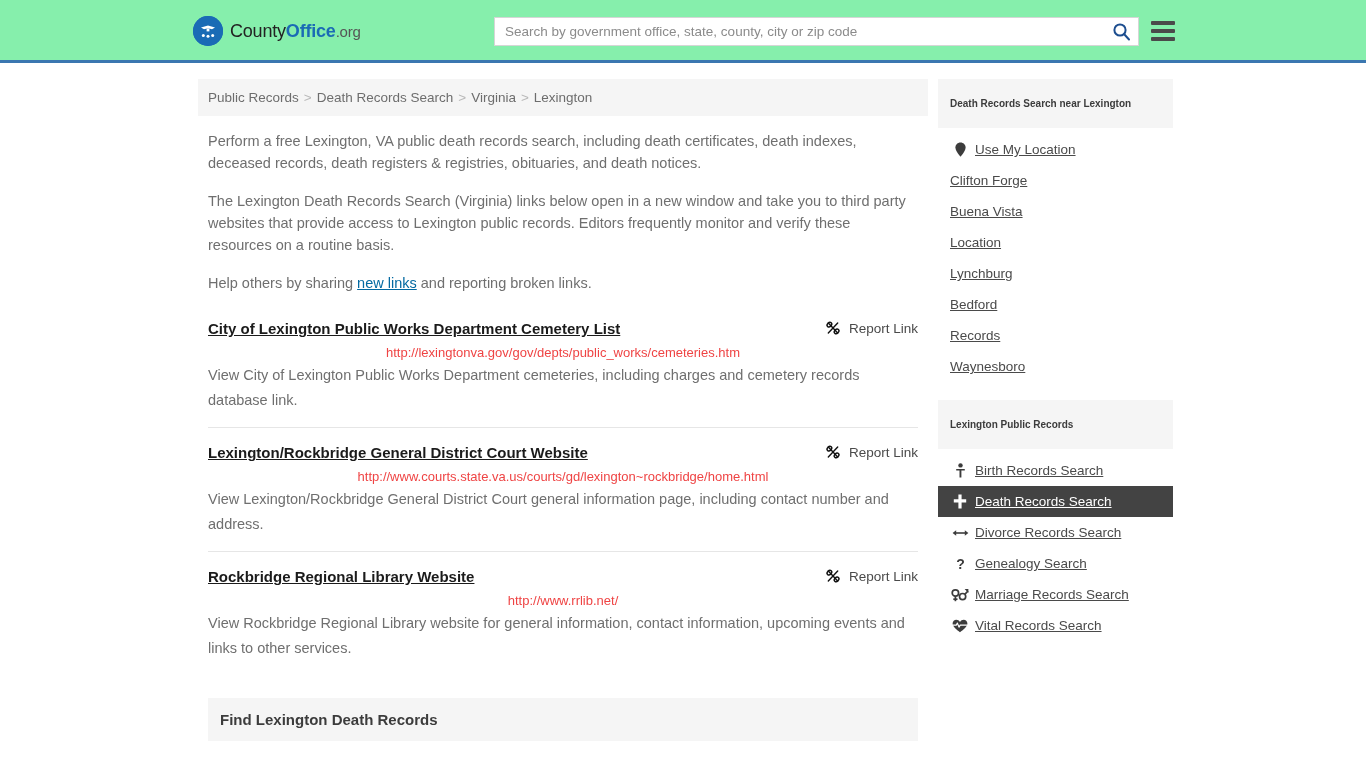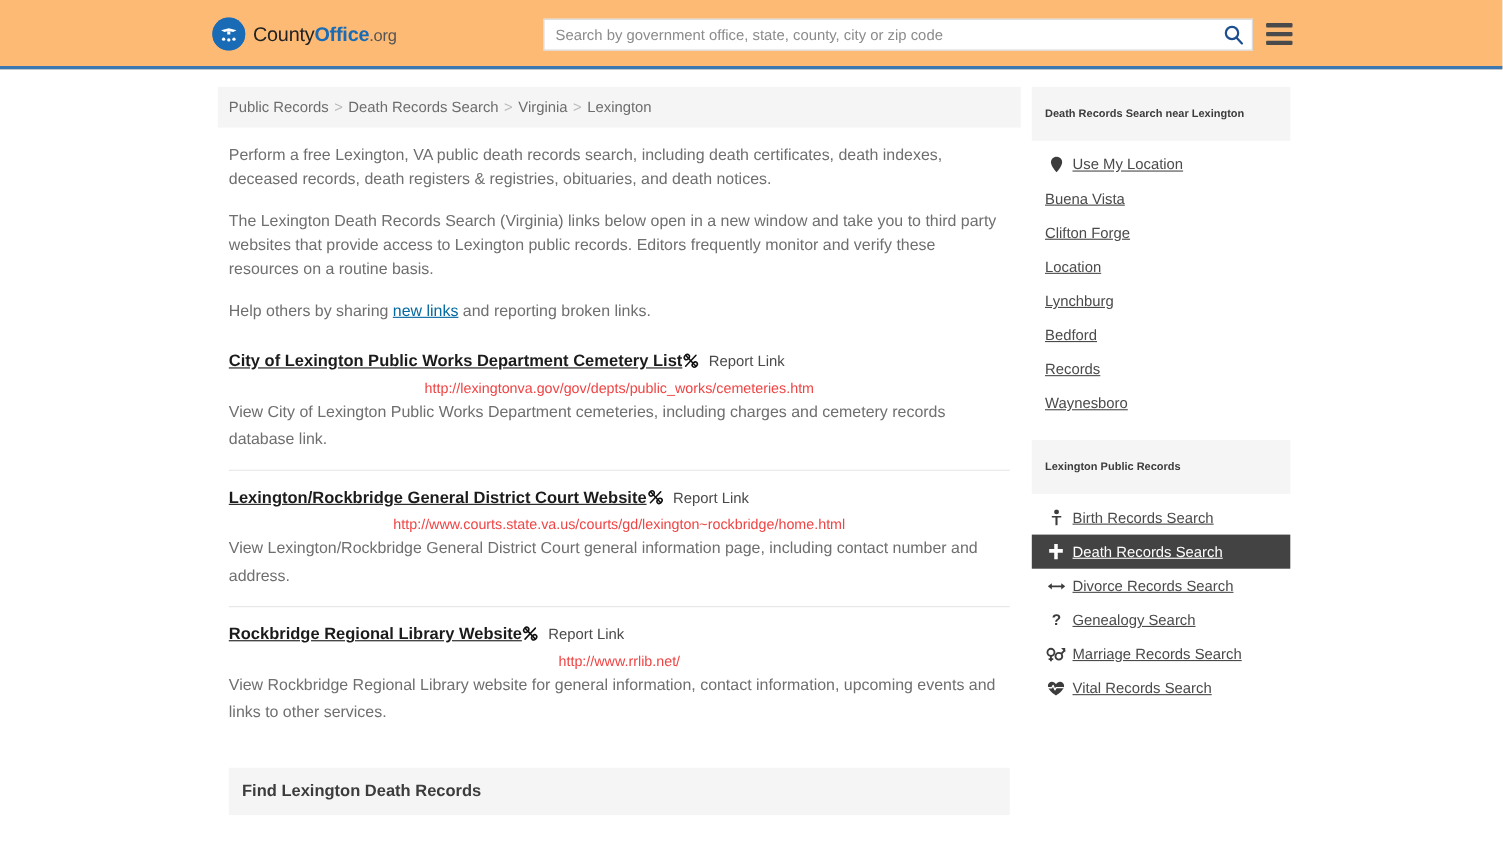--- a/index.html
+++ b/index.html
@@ -8,21 +8,21 @@
     width: 1366px; height: 768px;
     background: #ffffff;
     font-family: "Liberation Sans", sans-serif;
     overflow: hidden;
   }
 
   
   .header {
     position: relative;
     height: 63px;
-    background: #fdba74;
+    background: #86efac;
     border-bottom: 3px solid #3b77b0;
   }
   .header-inner {
     position: relative;
     width: 1366px; height: 60px;
   }
   .logo-wrap {
     position: absolute; left: 193px; top: 16px;
     display: flex; align-items: center; gap: 7px;
     text-decoration: none;
@@ -117,21 +117,21 @@
   .intro a { color: #0369a1; text-decoration: underline; }
 
   
   .results { padding: 12px 10px 0 10px; }
   .result {
     border-top: 1px solid #e6e6e6;
     padding: 15px 0 14px 0;
   }
   .result:first-child { border-top: none; padding-top: 13px; }
   .result-head {
-    display: flex; align-items: flex-start; 
+    display: flex; align-items: flex-start; justify-content: space-between;
   }
   .result-title {
     font-size: 15px; font-weight: bold; color: #1b1b1b;
     text-decoration: underline; cursor: pointer;
     line-height: 20px;
     max-width: 600px;
   }
   .report-link {
     display: flex; align-items: center; gap: 8px;
     font-size: 13.5px; color: #4a4a4a;
@@ -325,24 +325,24 @@
           <div class="side-item">
             <span class="ico">
               <svg class="icon-svg" width="11" height="15" viewBox="0 0 11 15" aria-hidden="true">
                 <path d="M5.5 0.4 C2.6 0.4 0.4 2.6 0.4 5.4 C0.4 9.0 5.5 14.6 5.5 14.6 C5.5 14.6 10.6 9.0 10.6 5.4 C10.6 2.6 8.4 0.4 5.5 0.4 Z" fill="#3c3c3c"></path>
               </svg>
             </span>
             <a href="#">Use My Location</a>
           </div>
 
           <div class="side-item plain">
+            <a href="#">Clifton Forge</a>
+          </div>
+          <div class="side-item plain">
             <a href="#">Buena Vista</a>
-          </div>
-          <div class="side-item plain">
-            <a href="#">Clifton Forge</a>
           </div>
           <div class="side-item plain">
             <a href="#">Location</a>
           </div>
           <div class="side-item plain">
             <a href="#">Lynchburg</a>
           </div>
           <div class="side-item plain">
             <a href="#">Bedford</a>
           </div>

